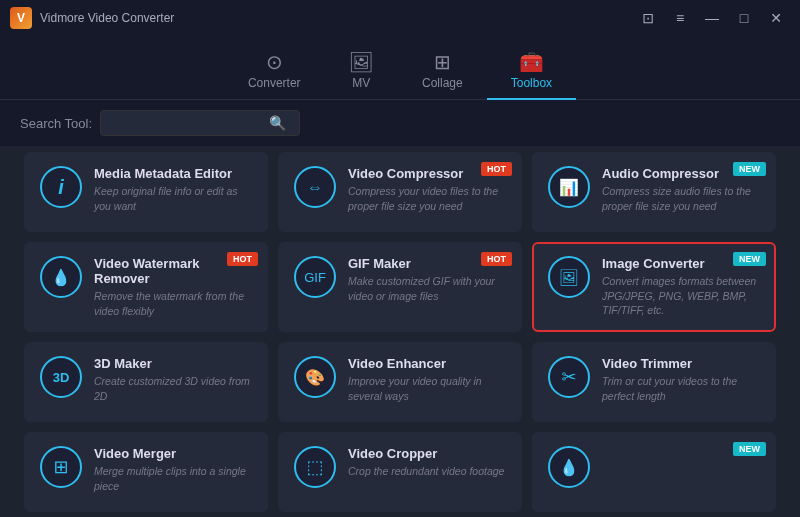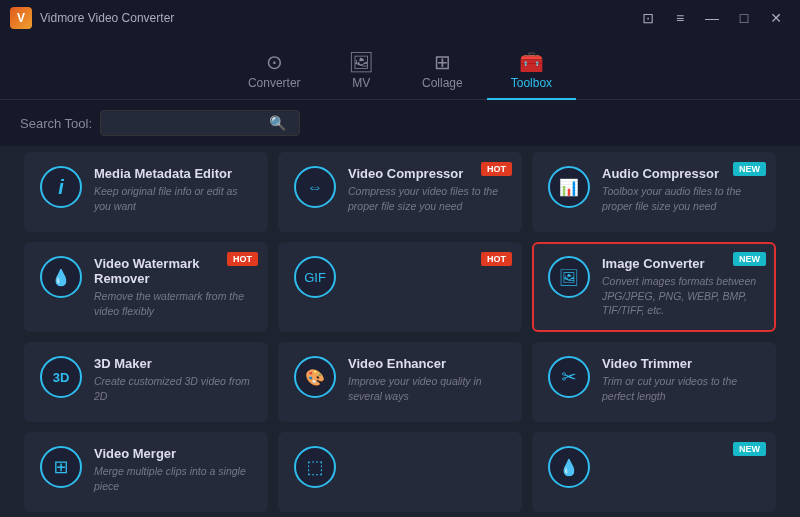--- a/index.html
+++ b/index.html
@@ -275,38 +275,42 @@
       <div class="tool-desc">Compress your video files to the proper file size you need</div>
     </div>
   </div>
       <div class="tool-card">
     <span class="badge badge-new">New</span>
     <div class="tool-icon-circle">
           <span style="font-size:16px;color:#2ebdee">📊</span>
         </div>
     <div class="tool-text">
       <div class="tool-title">Audio Compressor</div>
-      <div class="tool-desc">Toolbox your audio files to the proper file size you need</div>
+      <div class="tool-desc">Compress size audio files to the proper file size you need</div>
     </div>
   </div>
       <div class="tool-card">
     <span class="badge badge-hot">Hot</span>
     <div class="tool-icon-circle">
           <span style="font-size:16px;color:#2ebdee">💧</span>
         </div>
     <div class="tool-text">
       <div class="tool-title">Video Watermark Remover</div>
       <div class="tool-desc">Remove the watermark from the video flexibly</div>
     </div>
   </div>
       <div class="tool-card">
     <span class="badge badge-hot">Hot</span>
     <div class="tool-icon-circle">
           <span style="font-size:13px;font-weight:normal;color:#2ebdee">GIF</span>
         </div>
+    <div class="tool-text">
+      <div class="tool-title">GIF Maker</div>
+      <div class="tool-desc">Make customized GIF with your video or image files</div>
+    </div>
   </div>
       <div class="tool-card selected">
     <span class="badge badge-new">New</span>
     <div class="tool-icon-circle">
           <span style="font-size:16px;color:#2ebdee">🖼</span>
         </div>
     <div class="tool-text">
       <div class="tool-title">Image Converter</div>
       <div class="tool-desc">Convert images formats between JPG/JPEG, PNG, WEBP, BMP, TIF/TIFF, etc.</div>
     </div>
@@ -349,20 +353,24 @@
     <div class="tool-text">
       <div class="tool-title">Video Merger</div>
       <div class="tool-desc">Merge multiple clips into a single piece</div>
     </div>
   </div>
       <div class="tool-card">
 
     <div class="tool-icon-circle">
           <span style="font-size:18px;color:#2ebdee">⬚</span>
         </div>
+    <div class="tool-text">
+      <div class="tool-title">Video Cropper</div>
+      <div class="tool-desc">Crop the redundant video footage</div>
+    </div>
   </div>
       <div class="tool-card">
     <span class="badge badge-new">New</span>
     <div class="tool-icon-circle">
           <span style="font-size:16px;color:#2ebdee">💧</span>
         </div>
   </div>
     </div>
 </div>
 

